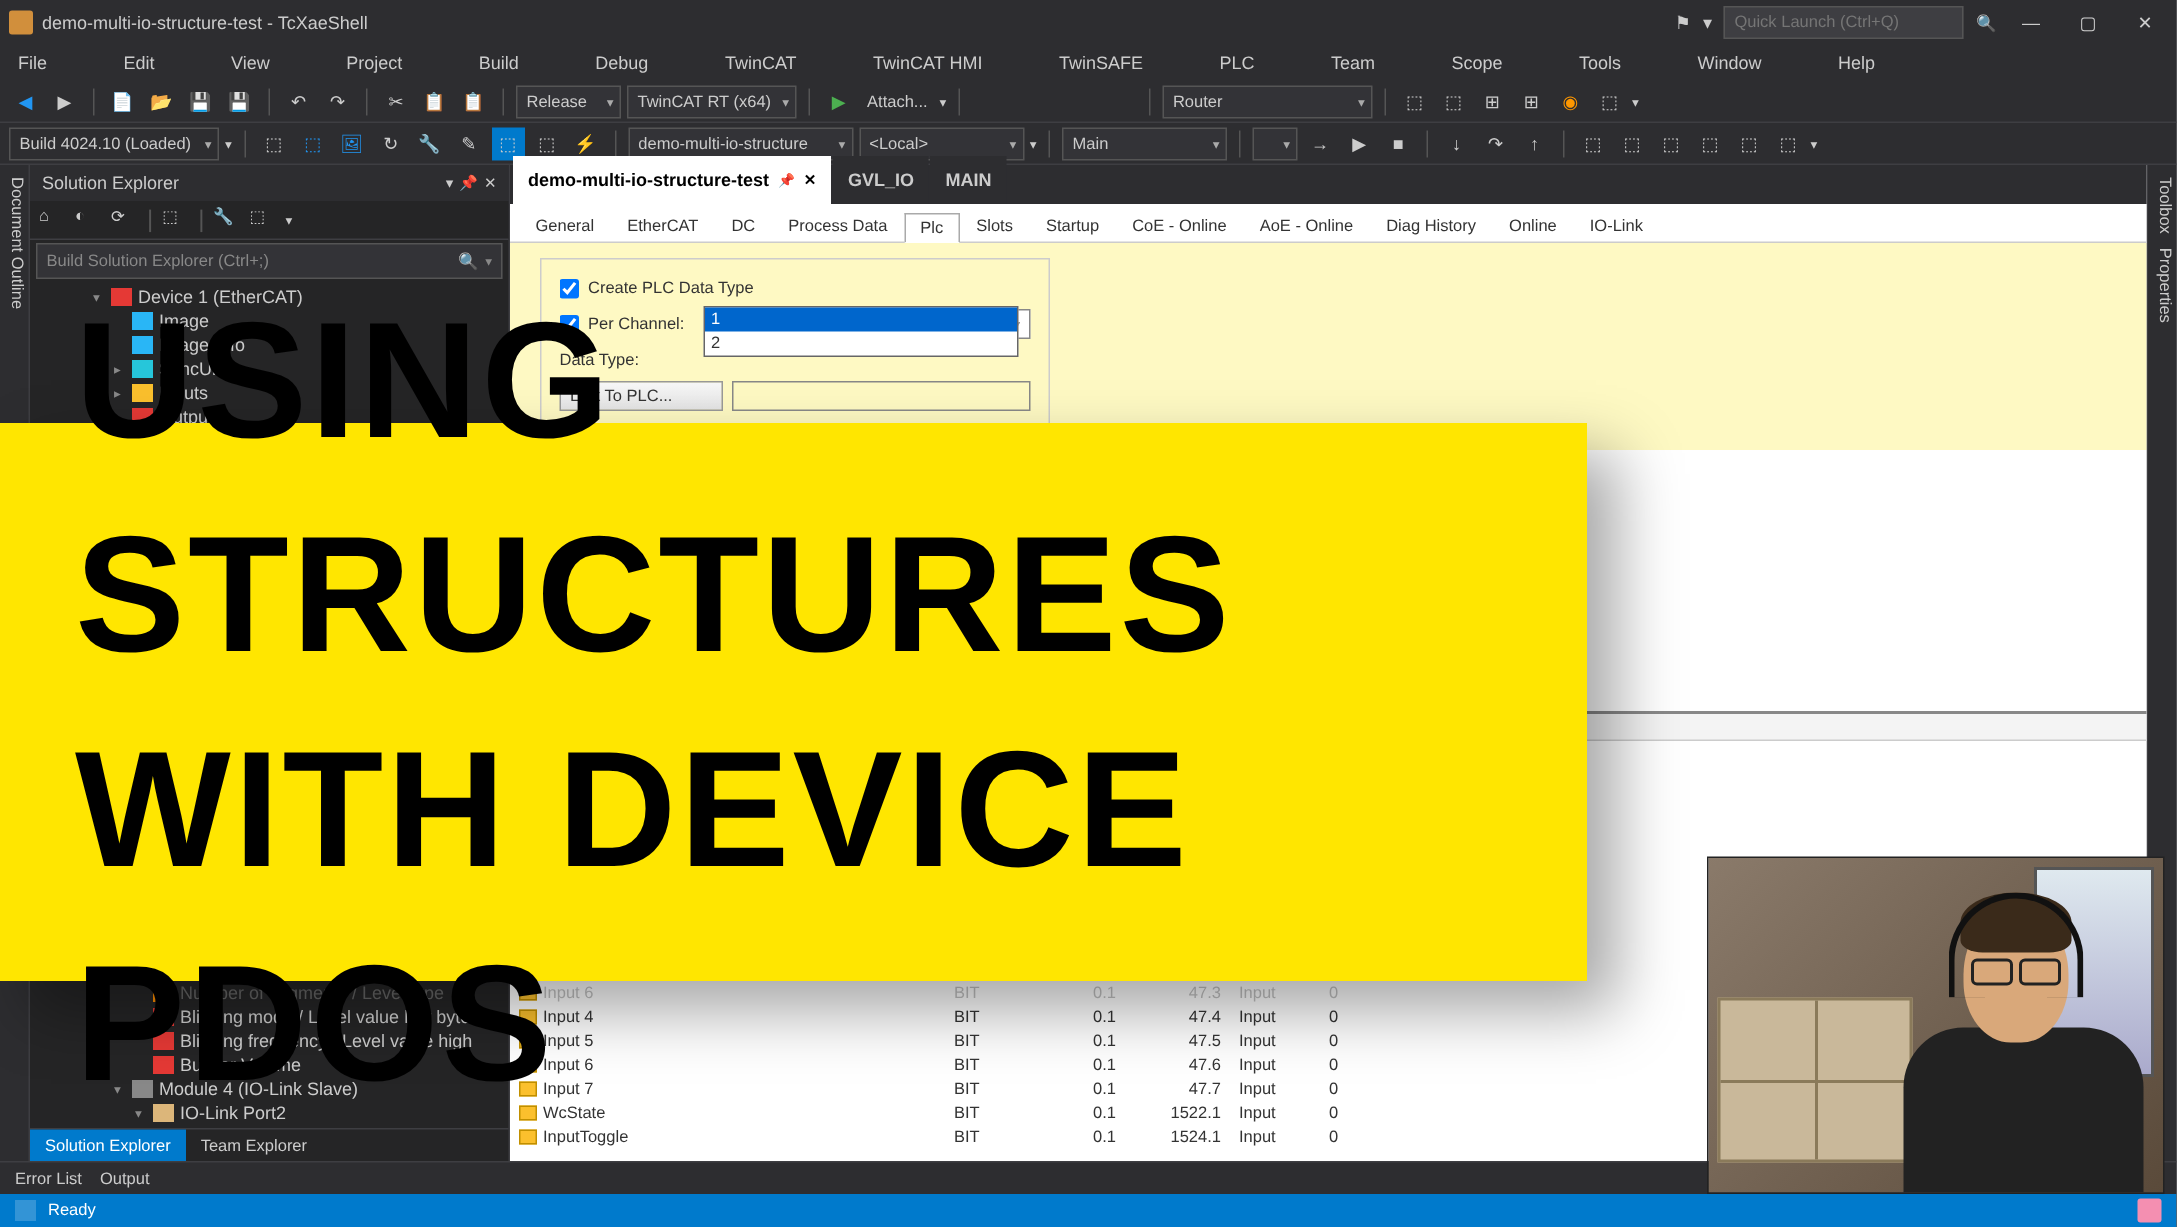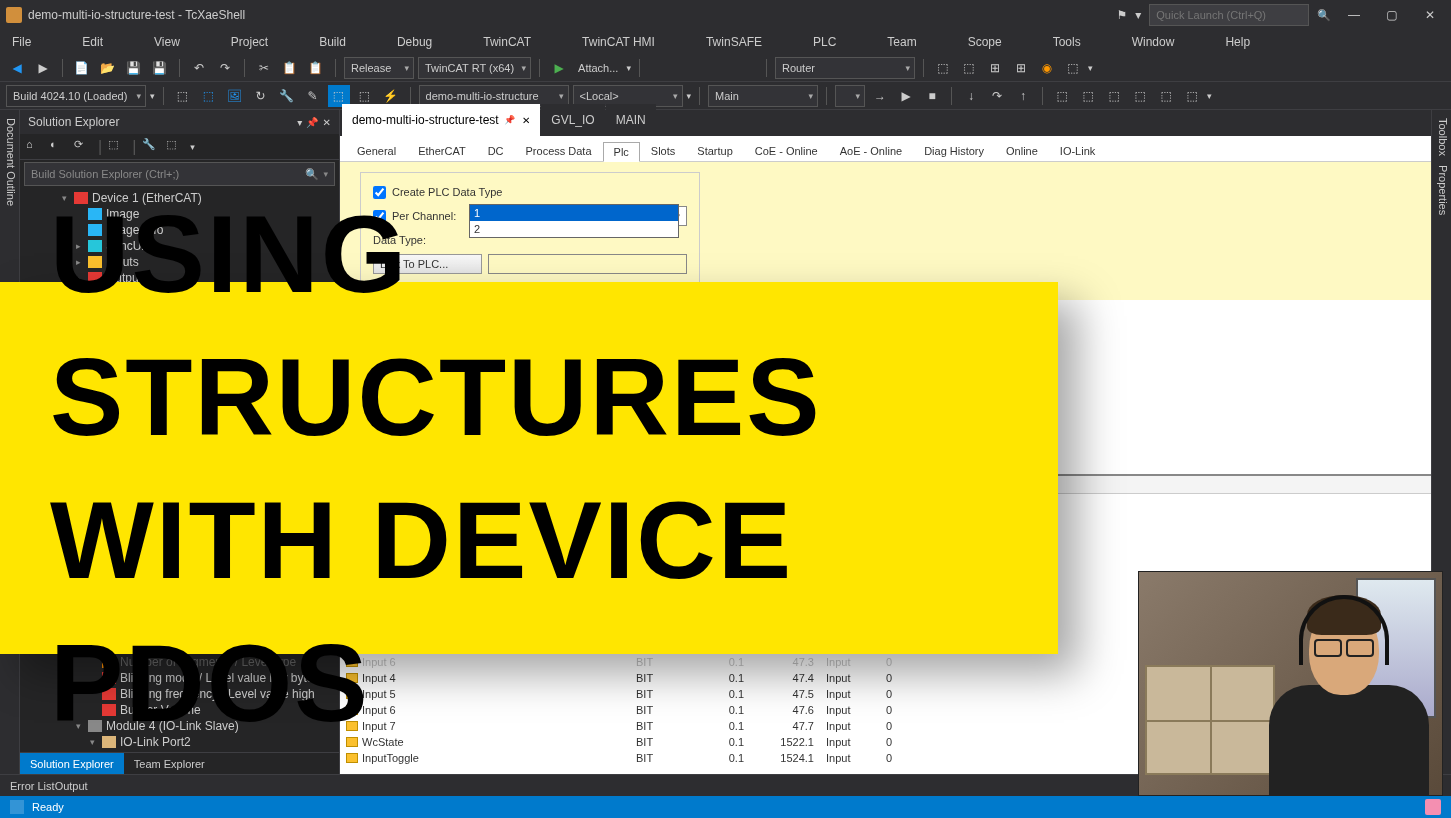--- a/index.html
+++ b/index.html
@@ -58,21 +58,21 @@
 .ni-grey { background: #888; }
 .ni-cyan { background: #26c6da; }
 
 .solexp .bottomtabs { height: 22px; display: flex; font-size: 11px; border-top: 1px solid #3e3e42; }
 .solexp .bottomtabs .bt { padding: 0 10px; display: flex; align-items: center; color: #ccc; }
 .solexp .bottomtabs .bt.active { background: #007acc; color: #fff; }
 
 
 .editor { flex: 1; background: #fff; display: flex; flex-direction: column; position: relative; }
 .doctabs { height: 26px; background: #2d2d30; display: flex; align-items: flex-end; font-size: 12px; padding-left: 2px; }
-.doctabs .dtab { height: 24px; padding: 16px 10px; display: flex; align-items: center; background: #2d2d30; color: #ccc; margin-right: 1px; gap: 6px; }
+.doctabs .dtab { height: 24px; padding: 16px 10px; display: flex; align-items: center; background: #2d2d30; color: #ccc; margin-right: 1px; gap: 6px; font-weight: bold; }
 .doctabs .dtab.active { background: #fff; color: #000; }
 .doctabs .dtab .x { font-size: 10px; }
 
 .subtabs { height: 26px; background: #fff; display: flex; align-items: center; font-size: 11px; padding: 4px 6px 0 6px; border-bottom: 1px solid #ccc; }
 .subtabs .stab { padding: 3px 10px; color: #333; border: 1px solid transparent; cursor: default; }
 .subtabs .stab.active { border: 1px solid #aaa; border-bottom: 1px solid #fff; background: #fff; position: relative; top: 1px; }
 
 .plc-form { padding: 10px 20px; background: #fef9c3; font-size: 11px; color: #333; }
 .plc-form .row { display: flex; align-items: center; height: 22px; margin-bottom: 2px; }
 .plc-form .lbl { width: 120px; }
@@ -120,21 +120,21 @@
 .webcam .person .torso { position: absolute; bottom: 0; left: 10px; width: 160px; height: 110px; background: #222; border-radius: 40px 40px 0 0; }
 .webcam .person .head { position: absolute; bottom: 100px; left: 50px; width: 70px; height: 90px; background: #d9a87a; border-radius: 50% 50% 45% 45%; }
 .webcam .person .hair { position: absolute; bottom: 160px; left: 48px; width: 74px; height: 40px; background: #3a2a1a; border-radius: 50% 50% 20% 20%; }
 .webcam .person .glasses { position: absolute; bottom: 140px; left: 55px; width: 60px; height: 16px; }
 .webcam .person .glasses::before, .webcam .person .glasses::after { content:""; position:absolute; width:24px; height:14px; border:2px solid #222; border-radius:4px; top:0; }
 .webcam .person .glasses::before { left:0; }
 .webcam .person .glasses::after { right:0; }
 .webcam .person .headset { position:absolute; bottom:130px; left:40px; width:90px; height:70px; border:4px solid #111; border-bottom:none; border-radius:50px 50px 0 0; }
 
 
-.bottombar { height: 22px; background: #2d2d30; color: #ccc; font-size: 11px; display: flex; align-items: center; padding: 0 10px; gap: 0; border-top: 1px solid #3e3e42; }
+.bottombar { height: 22px; background: #2d2d30; color: #ccc; font-size: 11px; display: flex; align-items: center; padding: 0 10px; gap: 12px; border-top: 1px solid #3e3e42; }
 .statusbar { height: 22px; background: #007acc; color: #fff; font-size: 11px; display: flex; align-items: center; padding: 0 10px; }
 .statusbar .sicon { width: 14px; height: 14px; background: #fff3; margin-right: 8px; }
 .statusbar .sp { flex: 1; }
 .statusbar .ricon2 { width: 16px; height: 16px; background: #f48fb1; border-radius: 2px; }
 </style>
 </head>
 <body>
 
 <div class="titlebar">
   <div class="icon"></div>

